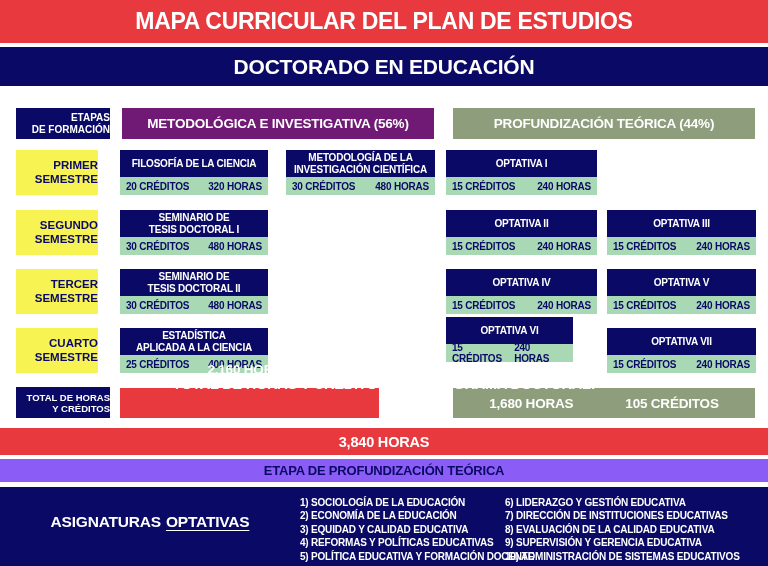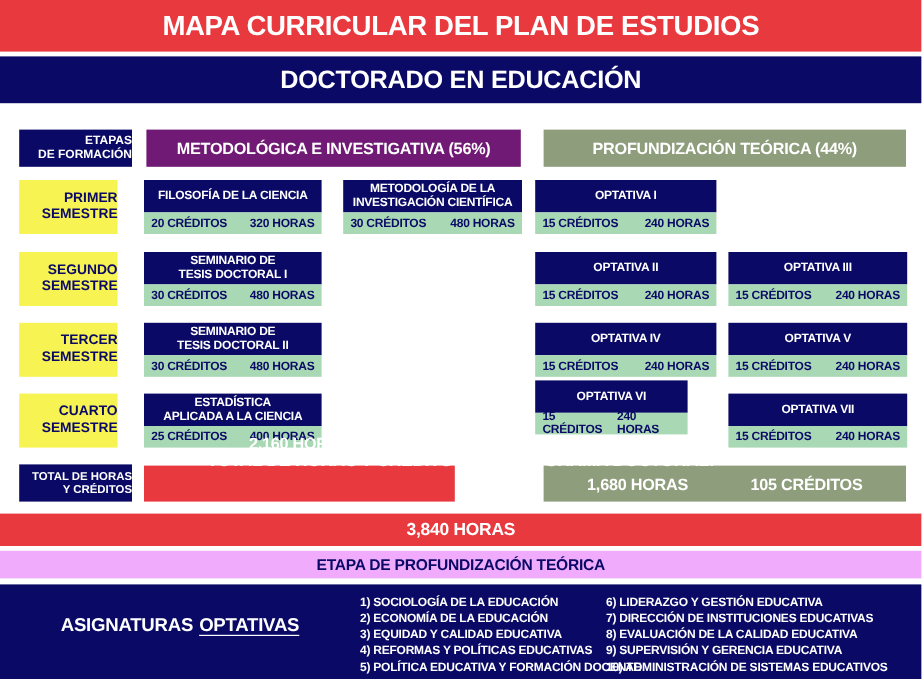--- a/index.html
+++ b/index.html
@@ -46,21 +46,21 @@
     display:flex;align-items:center;justify-content:center;gap:52px;letter-spacing:-0.2px;}
   .tot-red{left:120px;width:259px;background:#e8393f;flex-direction:column;}
   .tot-olive{left:453px;width:302px;background:#8e9d7b;}
 
   
   .program-banner{left:0;top:428px;width:768px;height:27px;background:#e8393f;color:#fff;
     font-size:14.5px;font-weight:bold;display:flex;align-items:center;justify-content:center;
     gap:42px;letter-spacing:-0.2px;flex-direction:column;}
 
   
-  .cyan-strip{left:0;top:459px;width:768px;height:23px;background:#f0abfc;color:#0a0a66;
+  .cyan-strip{left:0;top:459px;width:768px;height:23px;background:#8b5cf6;color:#0a0a66;
     font-size:13px;font-weight:bold;letter-spacing:-0.2px;}
 
   
   .footer{left:0;top:487px;width:768px;height:79px;background:#0a0a66;color:#fff;}
   .elect-title{left:40px;top:513px;width:220px;text-align:center;color:#fff;
     font-size:15.5px;font-weight:bold;letter-spacing:-0.2px;}
   .elect-title .ul{text-decoration:underline;text-underline-offset:3px;margin-left:5px;}
   .elist{color:#fff;font-size:10px;font-weight:bold;line-height:13.4px;letter-spacing:-0.2px;}
   .elist div{white-space:nowrap;}
   .elist-1{left:300px;top:496px;}

